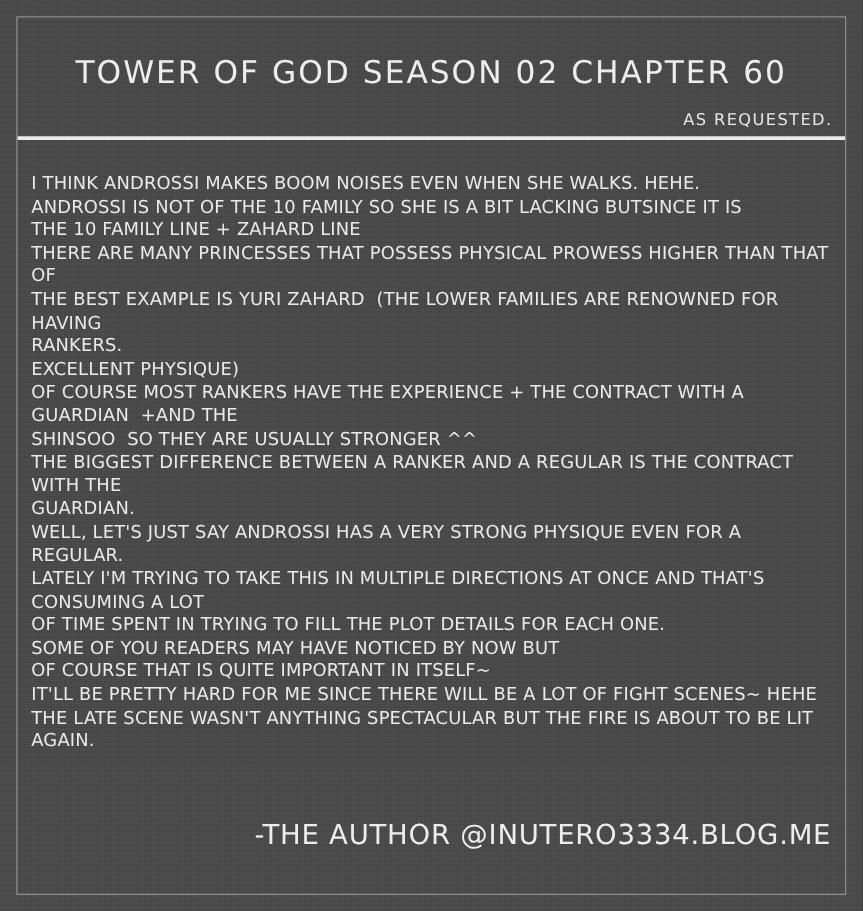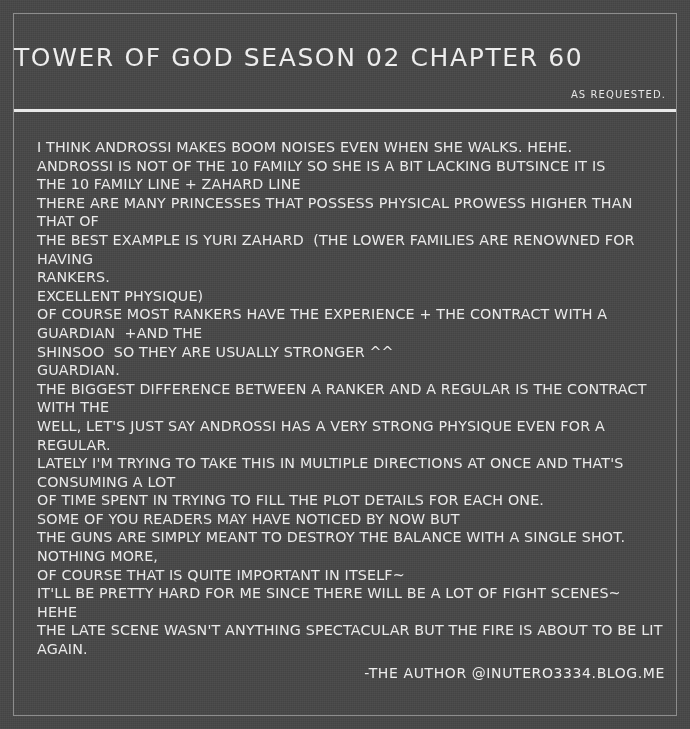--- a/index.html
+++ b/index.html
@@ -41,41 +41,42 @@
     position: absolute;
     left: 14px;
     top: 14px;
     width: 662px;
     height: 98px;
     box-sizing: border-box;
     border-bottom: 3px solid #e9e9e9;
   }
 
   .title-line1, .title-line2 {
+    text-align: center;
     color: #ededed;
     font-size: 25px;
     letter-spacing: 1.6px;
     font-weight: normal;
     font-family: "DejaVu Sans", sans-serif;
     text-transform: uppercase;
     white-space: nowrap;
   }
   .title-line1 {
     margin-top: 29px;
   }
   .title-line2 {
     margin-top: 6px;
   }
 
   .as-requested {
     position: absolute;
     right: 10px;
     top: 75px;
     color: #e6e6e6;
-    font-size: 10px;
+    font-size: 13px;
     letter-spacing: 1.1px;
     font-family: "DejaVu Sans", sans-serif;
     text-transform: uppercase;
     white-space: nowrap;
   }
 
   .body-text {
     position: absolute;
     left: 25px;
     top: 138px;
@@ -84,29 +85,28 @@
 
   .body-line {
     color: #eaeaea;
     font-size: 14.3px;
     line-height: 18.6px;
     letter-spacing: 0.15px;
     font-family: "DejaVu Sans", sans-serif;
     text-transform: uppercase;
     white-space: pre-wrap;
     min-height: 18.6px;
-    margin-left: 12px;
   }
 
   .signature {
     position: absolute;
     right: 25px;
     bottom: 48px;
     color: #ededed;
-    font-size: 14px;
+    font-size: 22px;
     letter-spacing: 0.6px;
     font-family: "DejaVu Sans", sans-serif;
     text-transform: uppercase;
     white-space: nowrap;
   }
 </style>
 </head>
 <body>
 
 <div class="page">
@@ -120,26 +120,25 @@
   <div class="body-text">
       <div class="body-line">I think Androssi makes boom noises even when she walks. Hehe.</div>
       <div class="body-line">Androssi is not of the 10 Family so she is a bit lacking butsince it is</div>
       <div class="body-line">the 10 Family line + Zahard line</div>
       <div class="body-line">There are many princesses that possess physical prowess higher than that of</div>
       <div class="body-line">The best example is Yuri Zahard  (the lower families are renowned for having</div>
       <div class="body-line">rankers.</div>
       <div class="body-line">excellent physique)</div>
       <div class="body-line">Of course most rankers have the experience + the contract with a guardian  +and the</div>
       <div class="body-line">shinsoo  so they are usually stronger ^^</div>
+      <div class="body-line">The biggest difference between a ranker and a regular is the contract with the</div>
       <div class="body-line">guardian.</div>
-      <div class="body-line">The biggest difference between a ranker and a regular is the contract with the</div>
       <div class="body-line">Well, let's just say Androssi has a very strong physique even for a regular.</div>
       <div class="body-line">Lately I'm trying to take this in multiple directions at once and that's consuming a lot</div>
       <div class="body-line">of time spent in trying to fill the plot details for each one.</div>
       <div class="body-line">Some of you readers may have noticed by now but</div>
-      <div class="body-line">The guns are simply meant to destroy the balance with a single shot. Nothing more,</div>
       <div class="body-line">Of course that is quite important in itself~</div>
       <div class="body-line">It'll be pretty hard for me since there will be a lot of fight scenes~ hehe</div>
       <div class="body-line">The late scene wasn't anything spectacular but the fire is about to be lit again.</div>
     </div>
 
   <div class="signature">-The Author @inutero3334.blog.me</div>
 </div>
 
 </body></html>

